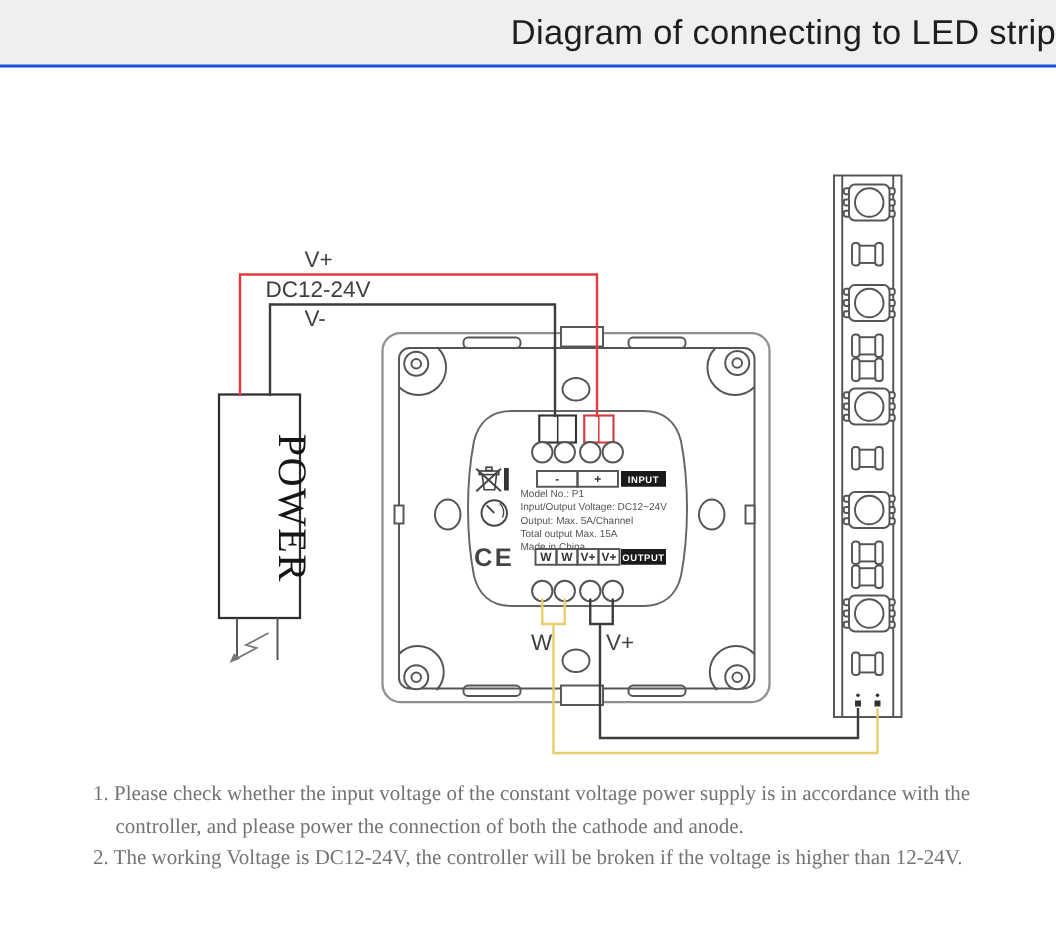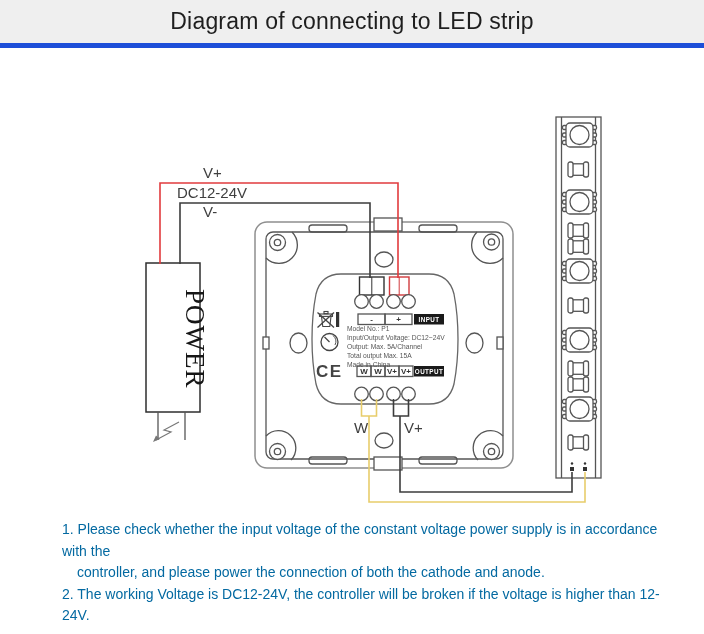--- a/index.html
+++ b/index.html
@@ -2,41 +2,41 @@
 <html style="--wire-red: #e13b3e; --wire-black: #3c3c3c; --wire-yellow: #e8cd6b; --attention-red: #e8323c;"><head>
 <meta charset="utf-8">
 <style>
   html,body{margin:0;padding:0;}
   body{
     width:704px;height:634px;position:relative;overflow:hidden;
     background:#ffffff;font-family:"Liberation Sans",sans-serif;
   }
   .header{
     position:absolute;top:0;left:0;width:704px;height:43px;
-    background:#efefef;border-bottom:5px solid #1d4ed8;
-    display:flex;align-items:center;justify-content:center;
+    background:#efefef;border-bottom:2px solid #1d4ed8;
+    display:flex;align-items:center;justify-content:flex-end;
     font-size:23px;color:#1e1e1e;letter-spacing:0.2px;
   }
   svg.diagram{position:absolute;top:0;left:0;}
   svg text{font-family:"Liberation Sans",sans-serif;}
   .ln{stroke:#555;fill:none;stroke-width:1.3;}
   .lnw{stroke:#555;fill:#fff;stroke-width:1.3;}
   .wire-red{stroke:var(--wire-red,#e13b3e);fill:none;stroke-width:1.6;}
   .wire-blk{stroke:var(--wire-black,#3c3c3c);fill:none;stroke-width:1.6;}
   .wire-yel{stroke:var(--wire-yellow,#e8cd6b);fill:none;stroke-width:1.6;}
   .lbl{fill:#3f3f3f;font-size:15px;}
   .tiny{fill:#555;font-size:6.7px;}
   .boxtxt{fill:#333;font-size:8px;font-weight:bold;text-anchor:middle;}
   .invtxt{fill:#fff;font-size:6.3px;font-weight:bold;text-anchor:middle;letter-spacing:0.4px;}
   .power-txt{fill:#161616;font-size:27px;font-family:"Liberation Serif",serif;letter-spacing:1px;}
   .attention{position:absolute;left:62px;top:519px;width:612px;}
   .attention-heading{
     color:var(--attention-red,#e8323c);font-size:20px;margin:0 0 7px 0;font-weight:400;
   }
-  .attention-line{font-size:14px;color:#0369a1;line-height:21.5px;}
+  .attention-line{font-size:14px;color:#737373;line-height:21.5px;font-family:Liberation Serif, serif;}
   .attention-line.cont{padding-left:15px;}
 </style>
 </head>
 <body>
 
 <div class="header">
   <span>Diagram of connecting to LED strip</span>
 </div>
 
 <svg class="diagram" width="704" height="634" viewBox="0 0 704 634" xmlns="http://www.w3.org/2000/svg">

